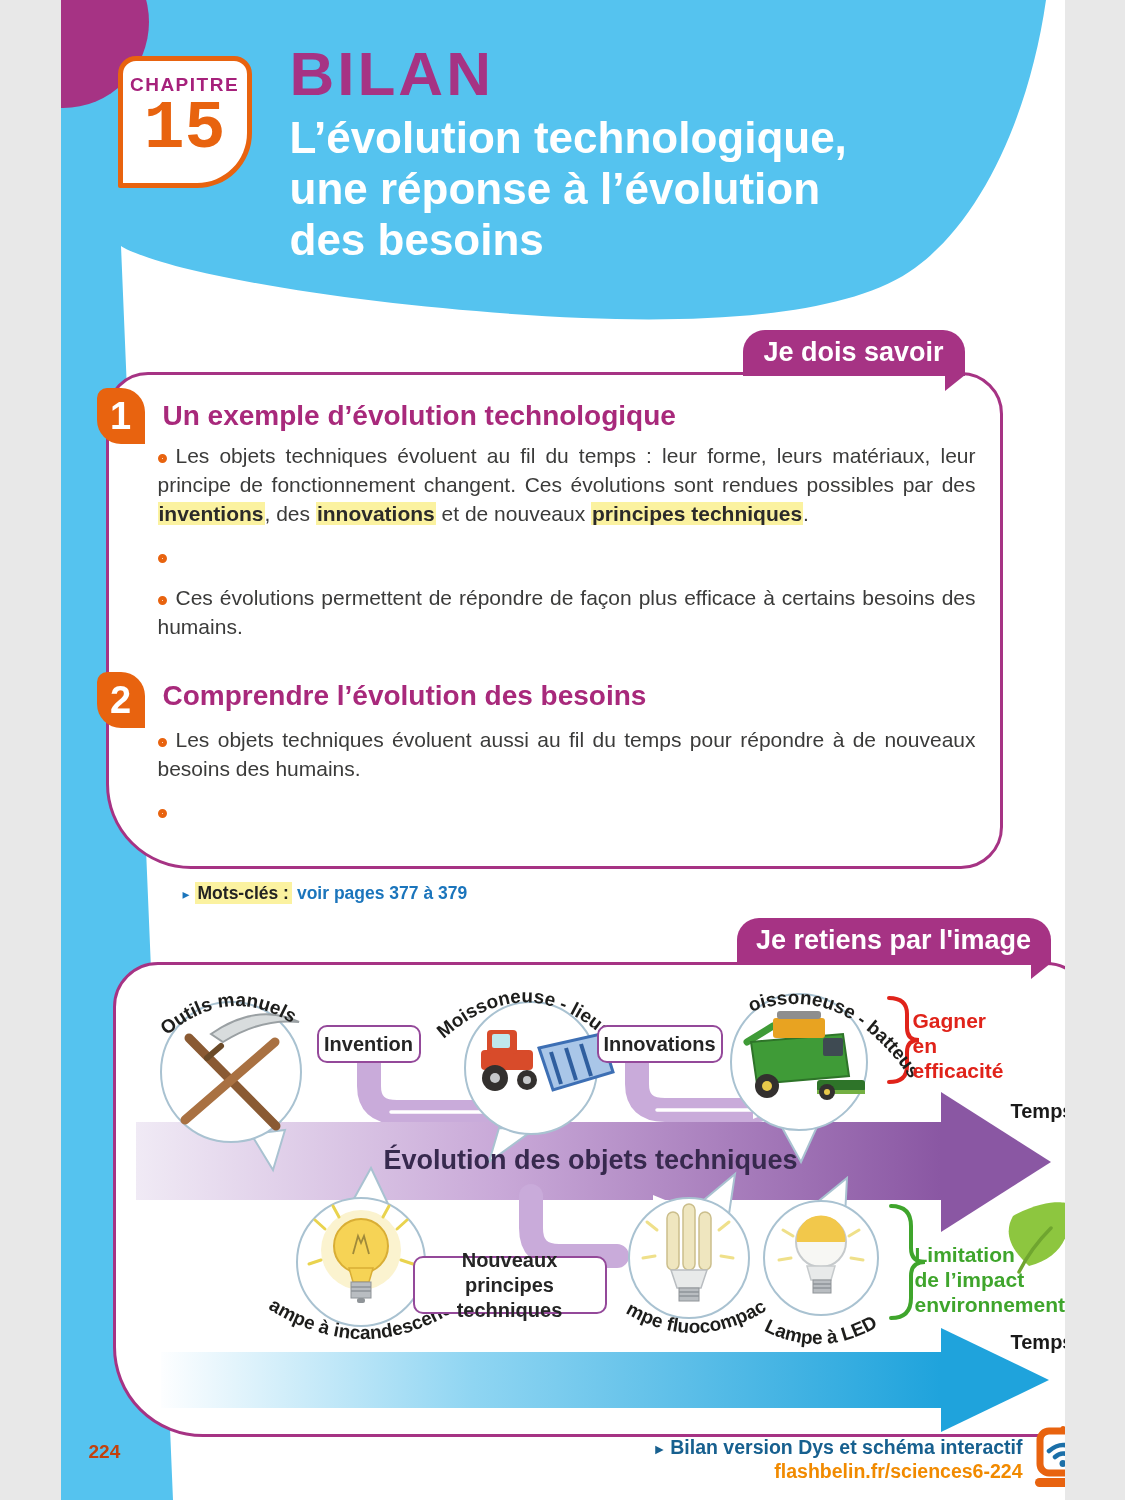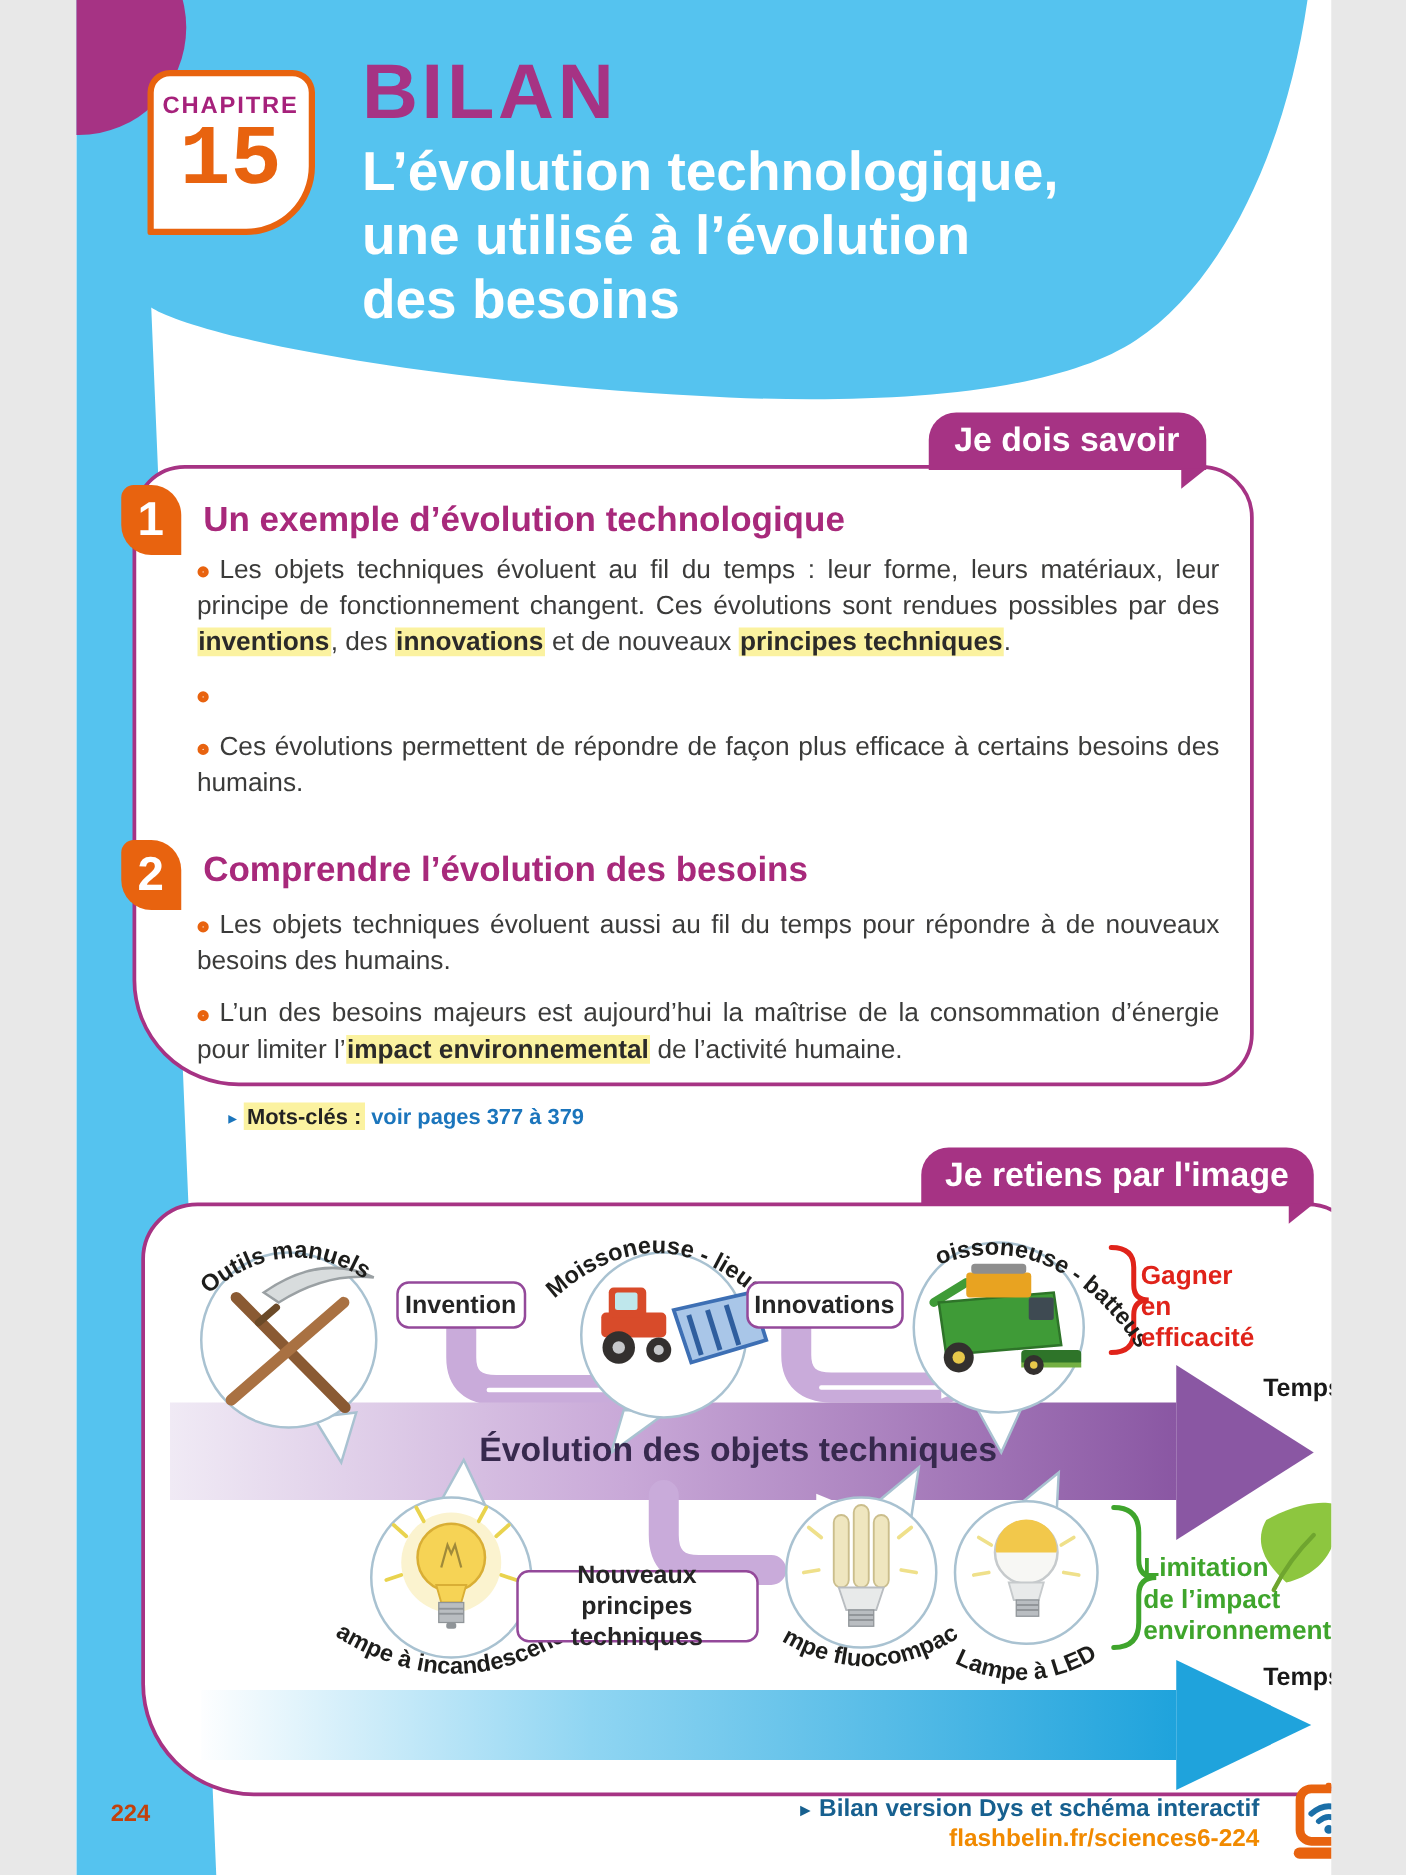--- a/index.html
+++ b/index.html
@@ -57,21 +57,21 @@
   .benefit{font-weight:bold;font-size:21px;line-height:1.2;white-space:pre-line;}
   .benefit-red{left:852px;top:1008px;color:#E0231A;}
   .benefit-green{left:854px;top:1242px;color:#3FA52C;}
   .axis-label{font-weight:bold;font-size:27px;text-align:center;}
   .axis-objects{left:300px;top:1145px;width:460px;color:#37294E;}
   .axis-needs{left:265px;top:1364px;width:460px;color:#1E3240;}
   .temps{font-weight:bold;font-size:20px;color:#1A1A1A;}
   .temps-1{left:950px;top:1100px;}
   .temps-2{left:950px;top:1331px;}
   
-  .footer-links{position:absolute;left:504px;top:1436px;width:443px;text-align:right;z-index:5;line-height:1.22;}
+  .footer-links{position:absolute;left:519px;top:1436px;width:443px;text-align:right;z-index:5;line-height:1.22;}
   .dys-line{color:#17608F;font-weight:bold;font-size:19.5px;}
   .dys-arrow{font-size:14px;margin-right:4px;}
   .url-line{color:#F18A00;font-weight:bold;font-size:19.5px;}
   .laptop{position:absolute;left:973px;top:1426px;z-index:5;}
   .page-number{position:absolute;left:28px;top:1441px;font-weight:bold;font-size:19px;color:#c2410c;z-index:5;}
   svg text.arc{font-family:"Liberation Sans",sans-serif;font-weight:bold;font-size:19px;fill:#1D1D1B;}
 </style>
 </head>
 <body>
 
@@ -84,40 +84,40 @@
   </svg>
 
   <div class="chapter-badge">
     <span class="chapter-label">CHAPITRE</span>
     <span class="chapter-number">15</span>
   </div>
 
   <div class="kicker">BILAN</div>
   <div class="main-title">
     <div>L’évolution technologique,</div>
-    <div>une utilisé à l’évolution</div>
+    <div>une réponse à l’évolution</div>
     <div>des besoins</div>
   </div>
 
   <div class="tag-badge know-badge">Je dois savoir</div>
   <div class="know-box"></div>
 
   <div class="num-badge" style="top:388px;">1</div>
   <h2 class="sec-title" style="top:400px;">Un exemple d’évolution technologique</h2>
   <div class="bullets" style="top:442px;">
     <p><span class="o-dot"></span><span><span>Les objets techniques évoluent au fil du temps : leur forme, leurs matériaux, leur principe de fonctionnement changent. Ces évolutions sont rendues possibles par des </span><span class="hl">inventions</span><span>, des </span><span class="hl">innovations</span><span> et de nouveaux </span><span class="hl">principes techniques</span><span>.</span></span></p>
     <p><span class="o-dot"></span></p>
     <p><span class="o-dot"></span><span><span>Ces évolutions permettent de répondre de façon plus efficace à certains besoins des humains.</span></span></p>
   </div>
 
   <div class="num-badge" style="top:672px;">2</div>
   <h2 class="sec-title" style="top:680px;">Comprendre l’évolution des besoins</h2>
   <div class="bullets" style="top:726px;">
     <p><span class="o-dot"></span><span><span>Les objets techniques évoluent aussi au fil du temps pour répondre à de nouveaux besoins des humains.</span></span></p>
-    <p><span class="o-dot"></span><span><span>L’un des besoins majeurs est aujourd’hui la maîtrise de la consommation d’énergie pour limiter l’</span><span class="hl">impact environnemental</span><span> de l’activité humaine.</span></span></p>
+    <p><span class="o-dot"></span></p>
   </div>
 
   <div class="keywords">
     <span class="kw-arrow">▸</span><span class="kw-label">Mots-clés :</span><span class="kw-text">voir pages 377 à 379</span>
   </div>
 
   <div class="tag-badge retain-badge">Je retiens par l'image</div>
   <div class="image-box"></div>
 
   <svg class="diagram-svg" viewBox="0 0 1125 1500">

